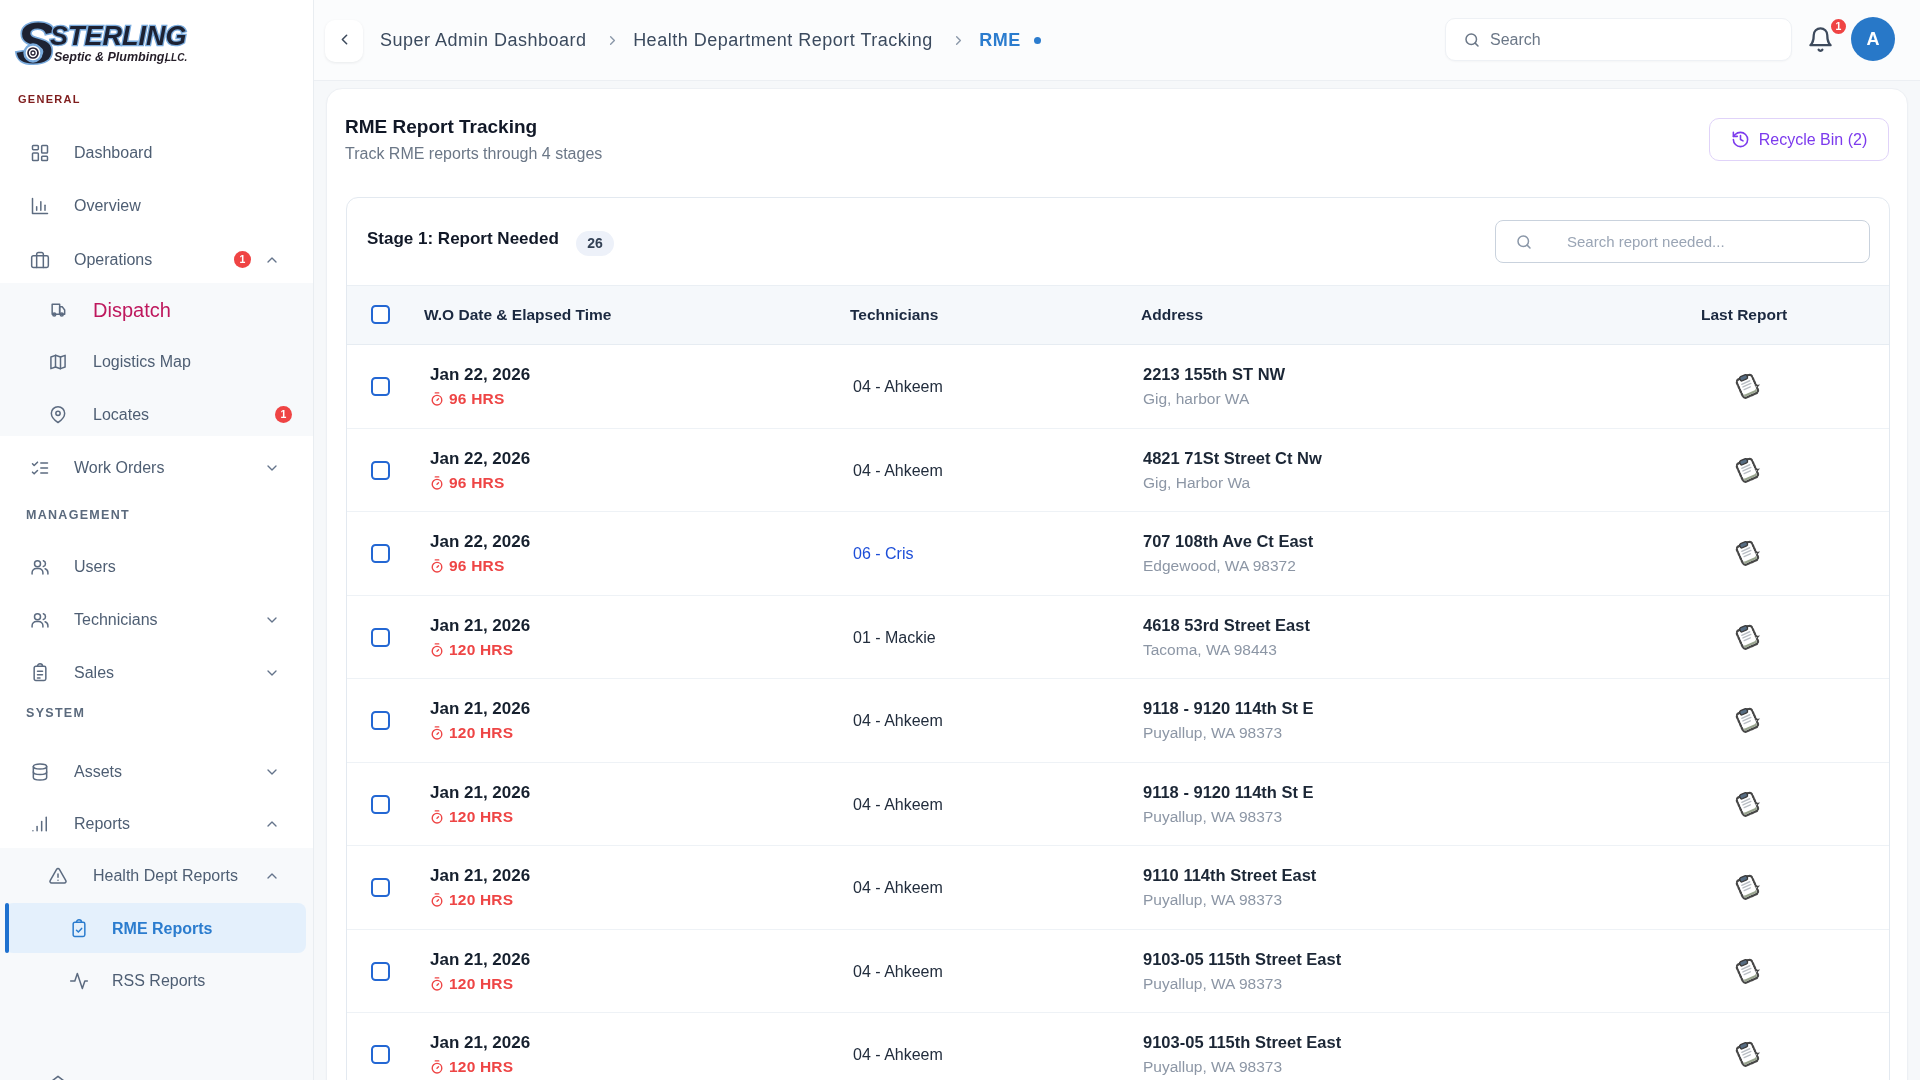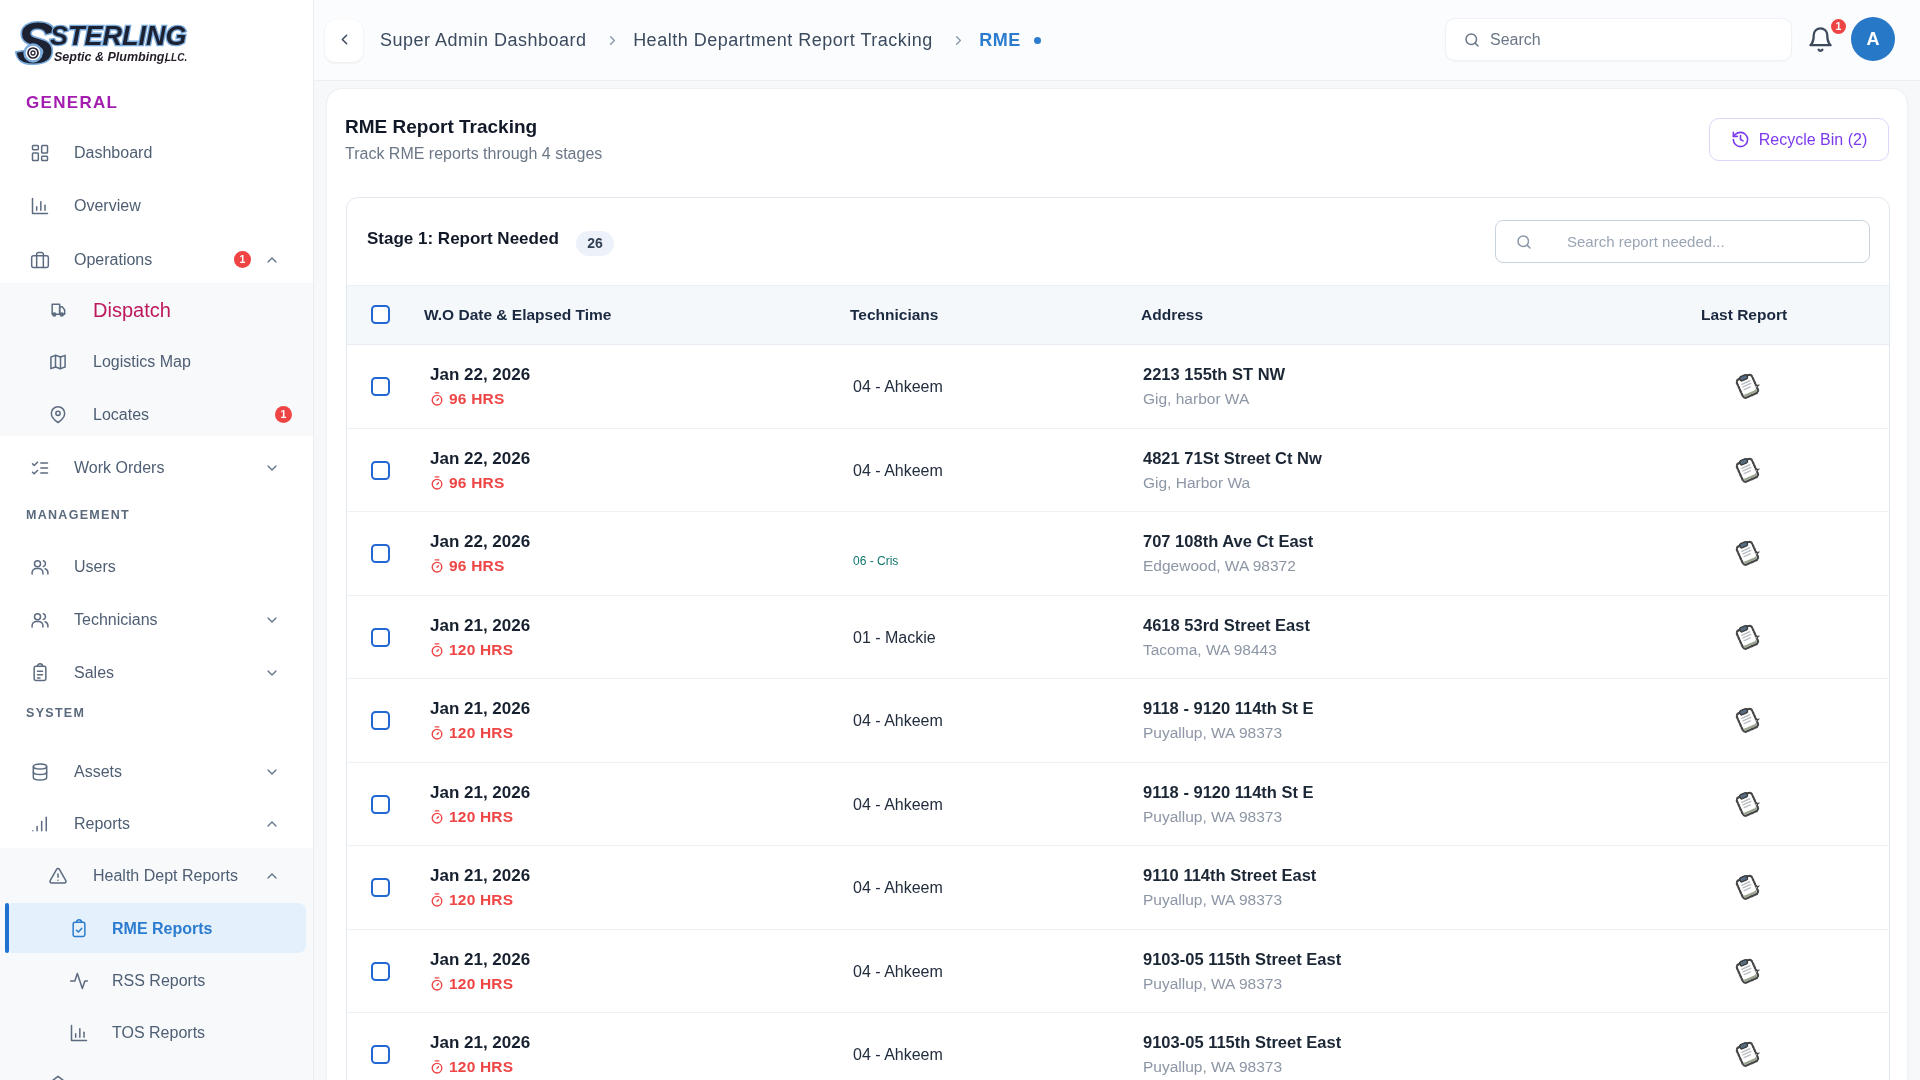--- a/index.html
+++ b/index.html
@@ -118,21 +118,21 @@
         </div>
       </div>
 <div class="row" style="top:314.0px;height:83.5px;">
         <span class="cb" style="top:32.2px;"></span>
         <div style="position:absolute;left:83px;top:19.2px;font-size:17px;font-weight:700;color:#16202e;line-height:22px;">Jan 22, 2026</div>
         <div style="position:absolute;left:83px;top:44.2px;font-size:15.5px;font-weight:700;color:#ee4545;line-height:20px;letter-spacing:.2px;"><svg width="14" height="14" viewBox="0 0 24 24" fill="none" stroke="#ee4545" stroke-width="2.4" stroke-linecap="round" style="vertical-align:-2px;margin-right:5px;">
             <line x1="9" y1="1.5" x2="15" y2="1.5"></line>
             <circle cx="12" cy="14" r="8.2"></circle>
             <path d="M12 14l2.6-2.6"></path>
           </svg>96 HRS</div>
-        <div style="position:absolute;left:506px;top:8px;line-height:83.5px;font-size:12px;font-weight:500;color:#0f766e;">06 - Cris</div>
+        <div style="position:absolute;left:506px;top:0;line-height:83.5px;font-size:16px;font-weight:500;color:#1d4ed8;">06 - Cris</div>
         <div style="position:absolute;left:796px;top:18.2px;font-size:16.5px;font-weight:600;color:#1c2736;line-height:22px;">707 108th Ave Ct East</div>
         <div style="position:absolute;left:796px;top:44.2px;font-size:15.5px;font-weight:400;color:#8c96a5;line-height:20px;">Edgewood, WA 98372</div>
         <div style="position:absolute;left:1387px;top:28.2px;">
           <svg width="27" height="27" viewBox="0 0 28 28" style="display:block;">
             <g transform="rotate(-24 14 14)">
 <rect x="5.5" y="3.5" width="17" height="20.5" rx="3" fill="#ffffff" stroke="#474747" stroke-width="2.4" stroke-dasharray="2.5 1.7" stroke-linecap="round"></rect>
 <rect x="7" y="19.5" width="14" height="3.4" fill="#98a48e"></rect>
 <rect x="6.8" y="5" width="14.5" height="15.5" rx="2" fill="#ffffff"></rect>
 <rect x="10" y="1.8" width="8" height="4.6" rx="1.6" fill="#566c82" stroke="#3a3a3a" stroke-width="1.4"></rect>
 <path d="M9.5 9.5h9M9.5 12.5h9M9.5 15.5h7" stroke="#b9bec4" stroke-width="1.5" stroke-linecap="round"></path>
@@ -293,21 +293,21 @@
     <svg width="296" height="64" viewBox="0 0 296 64" style="position:absolute;left:0;top:0;">
       <text x="2" y="55" font-family="Liberation Sans" font-style="italic" font-weight="900" font-size="58" fill="#1d2233" stroke="#7aabdd" stroke-width="3.2" paint-order="stroke" letter-spacing="0">S</text>
       <circle cx="19" cy="45" r="8.5" fill="#fff" stroke="#7aabdd" stroke-width="2.4"></circle>
       <circle cx="19" cy="45" r="5" fill="none" stroke="#272236" stroke-width="1.7"></circle>
       <circle cx="19" cy="45" r="2" fill="none" stroke="#272236" stroke-width="1.3"></circle>
       <text x="36" y="37" font-family="Liberation Sans" font-style="italic" font-weight="900" font-size="27" fill="#1d2233" stroke="#7aabdd" stroke-width="2.6" paint-order="stroke">STERLING</text>
       <text x="40" y="53" font-family="Liberation Sans" font-style="italic" font-weight="900" font-size="12.5" fill="#241d28">Septic &amp; Plumbing,</text>
       <text x="151" y="53" font-family="Liberation Sans" font-style="italic" font-weight="900" font-size="10" fill="#241d28">LLC.</text>
     </svg>
   </div>
-<div style="position:absolute;left:26px;top:93.0px;font-size:17px;font-weight:700;letter-spacing:1.3px;color:#a21caf;">GENERAL</div>
+<div style="position:absolute;left:18px;top:93.0px;font-size:11px;font-weight:700;letter-spacing:1.3px;color:#7f1d1d;">GENERAL</div>
 <div class="sbi" style="top:128.5px;height:48px;">
       <span style="position:absolute;left:30px;top:14px;"><svg width="20" height="20" viewBox="0 0 24 24" fill="none" stroke="#5c6b80" stroke-width="1.8" stroke-linecap="round" stroke-linejoin="round" style="">
           <rect x="3" y="3" width="7" height="5" rx="1"></rect>
           <rect x="3" y="12" width="7" height="9" rx="1"></rect>
           <rect x="14" y="3" width="7" height="9" rx="1"></rect>
           <rect x="14" y="16" width="7" height="5" rx="1"></rect>
         </svg></span>
       <span style="position:absolute;left:74px;top:0;line-height:48px;font-size:16px;font-weight:500;color:#4e5e73;">Dashboard</span>
     </div>
 <div class="sbi" style="top:181.5px;height:48px;">
@@ -449,28 +449,19 @@
           <path d="m9 13.5 2.2 2.2 4-4.4"></path>
         </svg></span>
       <span style="position:absolute;left:112px;top:0;line-height:48px;font-size:16px;font-weight:700;color:#2b7cce;">RME Reports</span>
     </div>
 <div class="sbi" style="top:957.0px;height:48px;padding-left:44px;">
       <span style="position:absolute;left:69px;top:14px;"><svg width="20" height="20" viewBox="0 0 24 24" fill="none" stroke="#5c6b80" stroke-width="1.8" stroke-linecap="round" stroke-linejoin="round" style="">
           <path d="M22 12h-3l-3 9L10 3l-3 9H2"></path>
         </svg></span>
       <span style="position:absolute;left:112px;top:0;line-height:48px;font-size:16px;font-weight:500;color:#4e5e73;">RSS Reports</span>
     </div>
-<div class="sbi" style="top:1009.0px;height:48px;">
-      <span style="position:absolute;left:69px;top:14px;"><svg width="20" height="20" viewBox="0 0 24 24" fill="none" stroke="#5c6b80" stroke-width="1.8" stroke-linecap="round" stroke-linejoin="round" style="">
-          <path d="M3 3v18h18"></path>
-          <path d="M8 17v-4"></path>
-          <path d="M13 17V7"></path>
-          <path d="M18 17v-6"></path>
-        </svg></span>
-      <span style="position:absolute;left:112px;top:0;line-height:48px;font-size:16px;font-weight:500;color:#4e5e73;">TOS Reports</span>
-    </div>
 <div class="sbi" style="top:1059.0px;height:48px;">
       <span style="position:absolute;left:48px;top:14px;"><svg width="20" height="20" viewBox="0 0 24 24" fill="none" stroke="#5c6b80" stroke-width="1.8" stroke-linecap="round" stroke-linejoin="round" style="">
           <path d="m3 11 9-7 9 7"></path>
           <path d="M5 9.5V21h14V9.5"></path>
         </svg></span>
       <span style="position:absolute;left:93px;top:0;line-height:48px;font-size:16px;font-weight:500;color:#4e5e73;"></span>
     </div>
 </div>
 </body></html>

